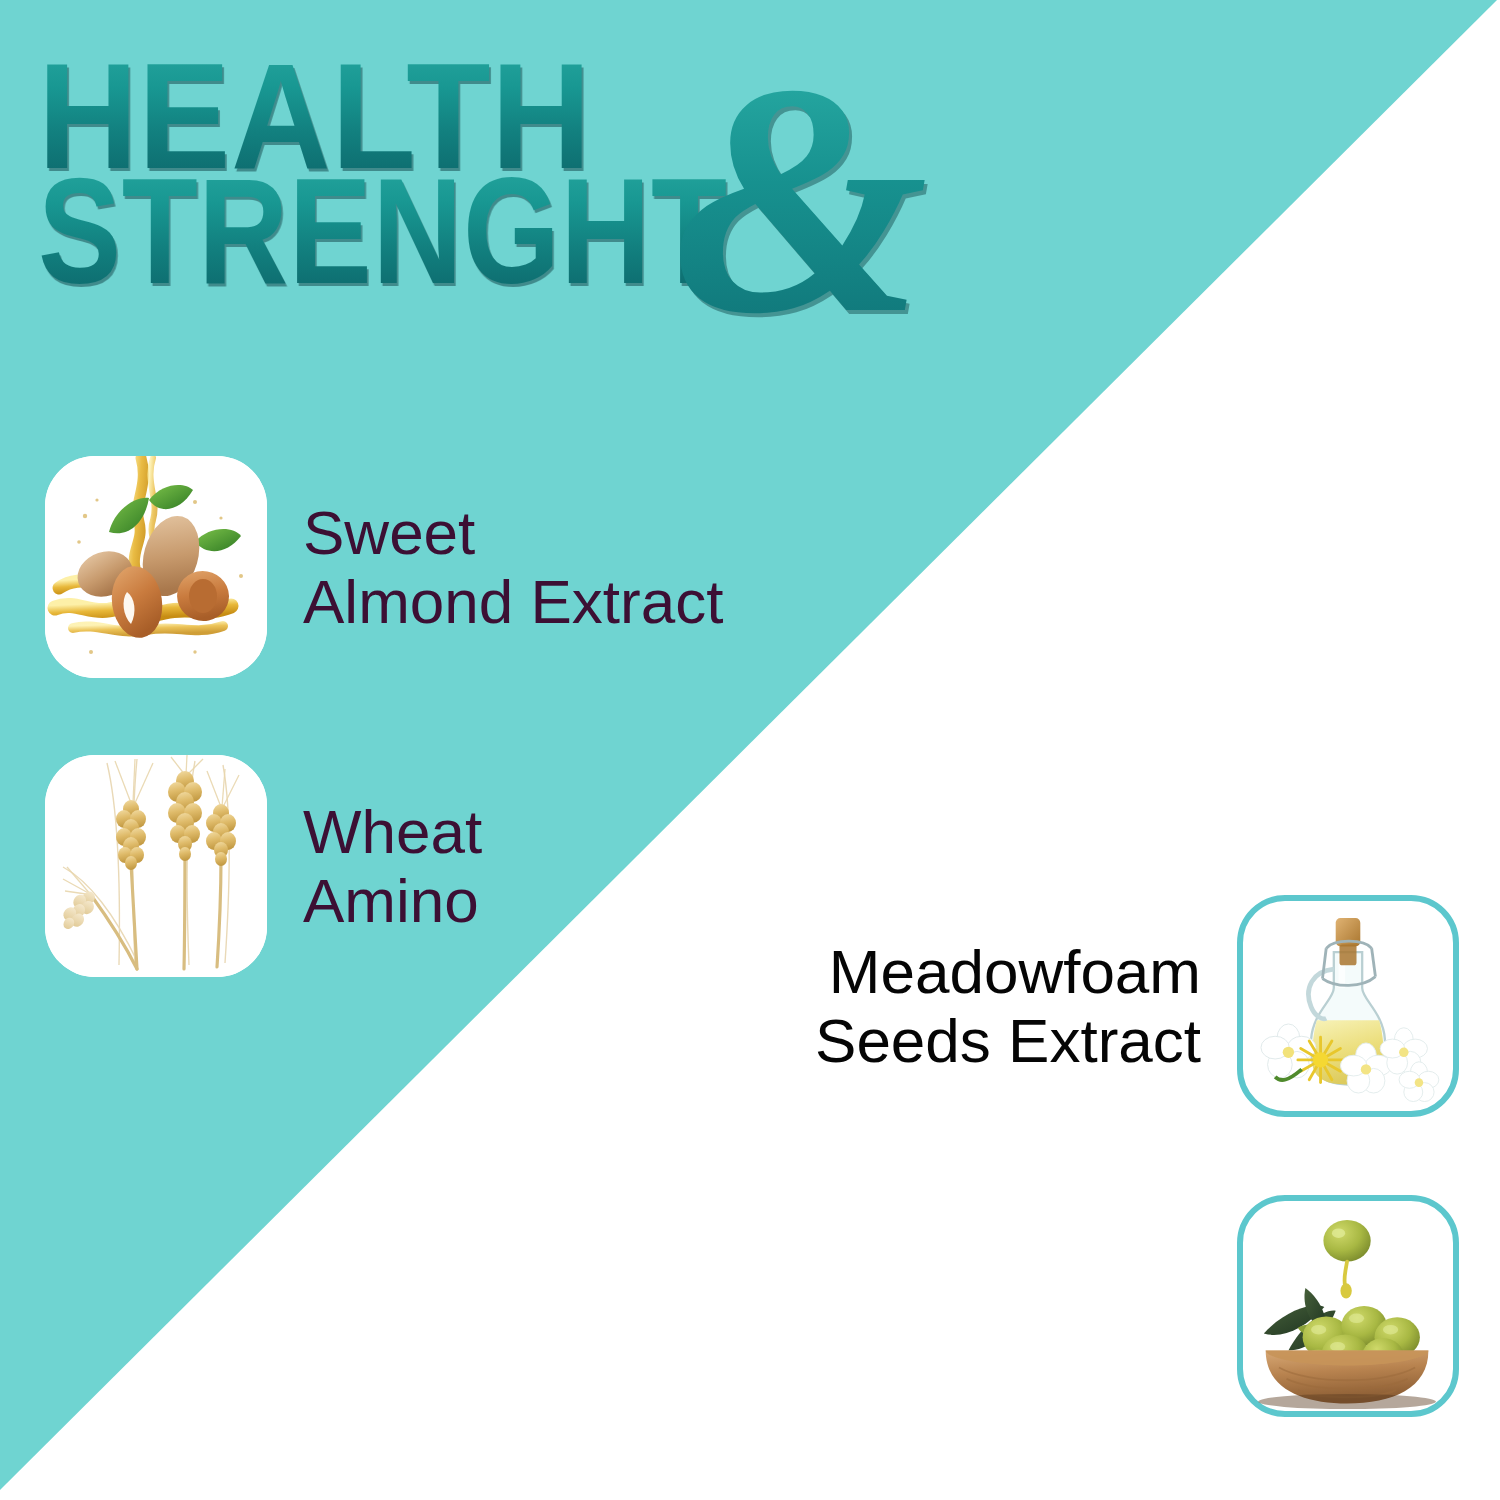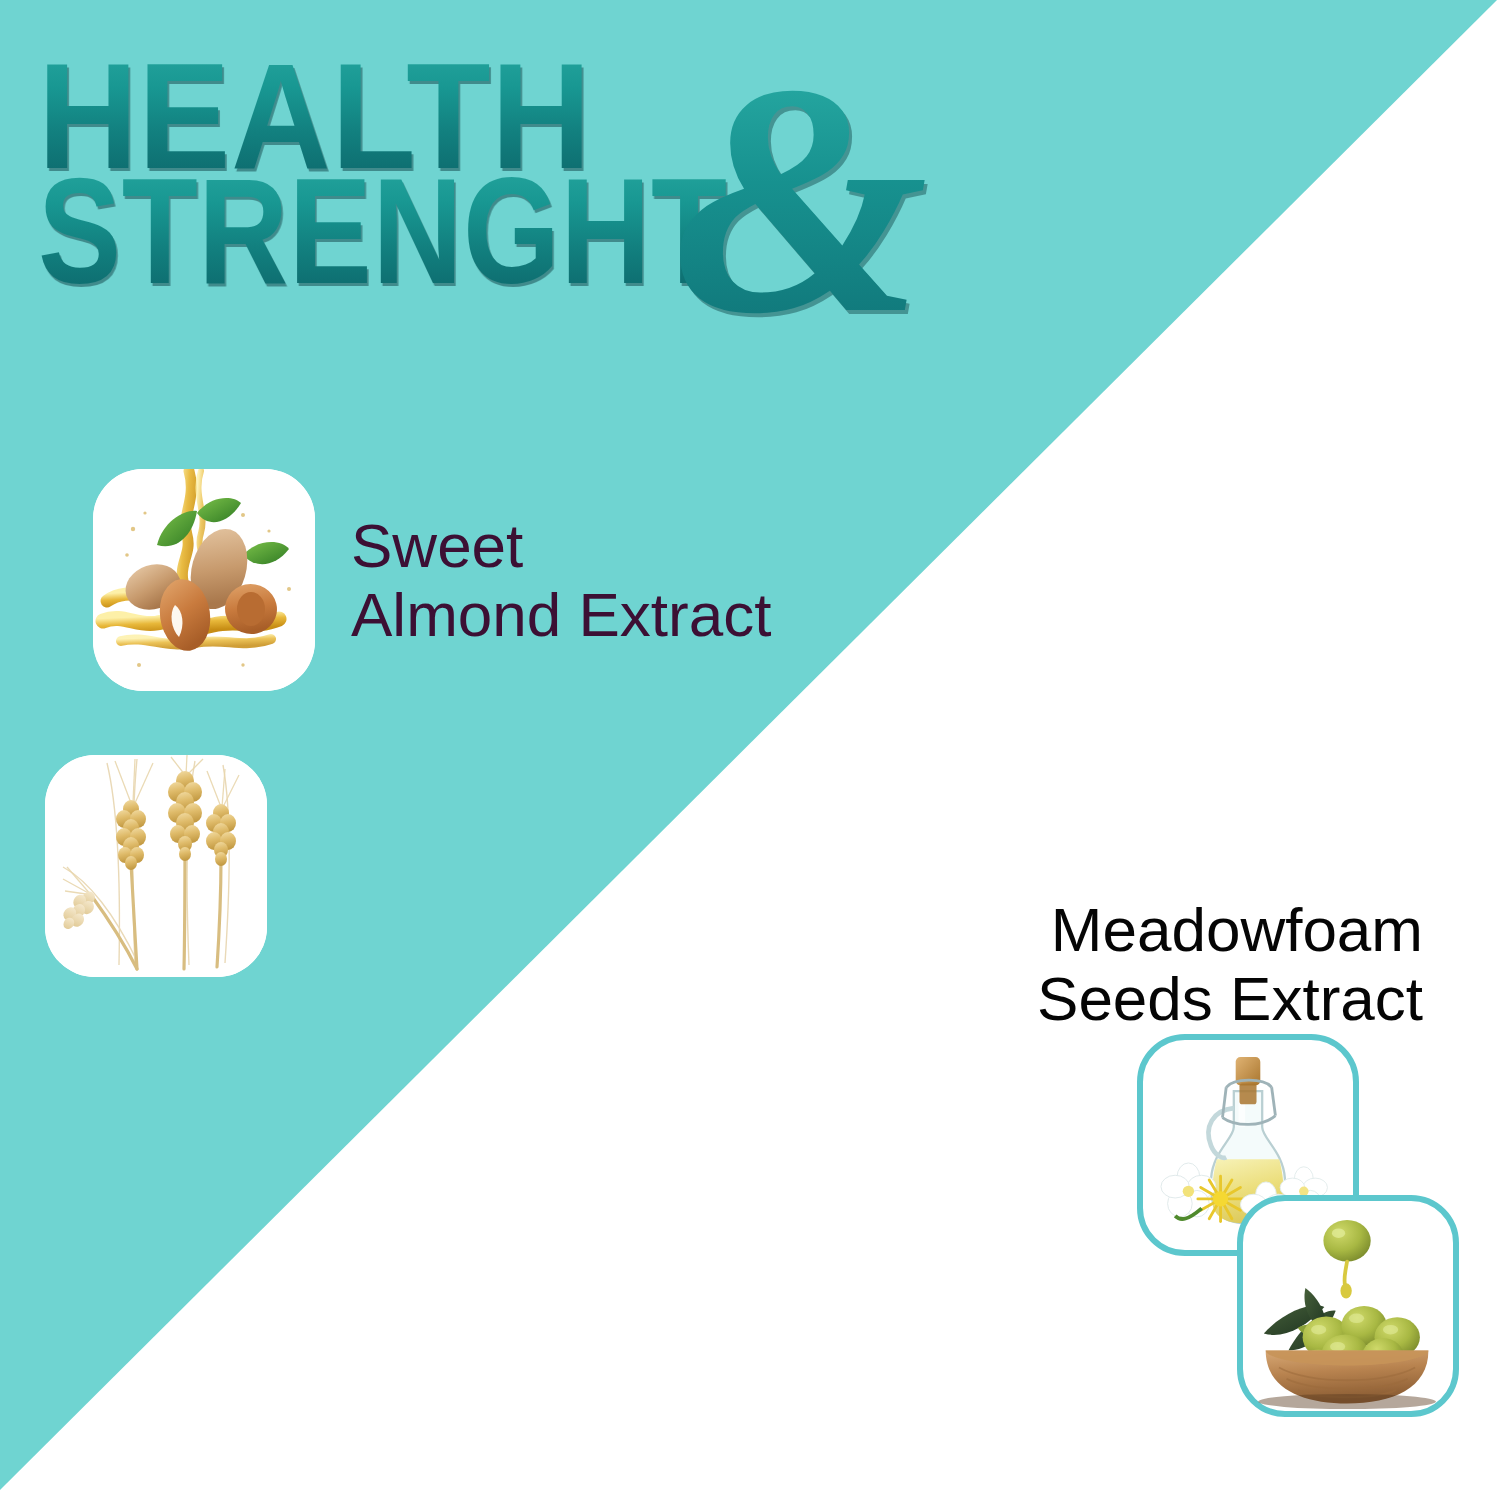--- a/index.html
+++ b/index.html
@@ -73,21 +73,21 @@
     background-clip: text;
     color: transparent;
     -webkit-text-fill-color: transparent;
     filter: drop-shadow(3px 4px 0px rgba(6,52,56,0.40));
     user-select: none;
   }
 
   
   .ing-row { position: absolute; display: flex; align-items: center; }
   .ing-row.left  { flex-direction: row; }
-  .ing-row.right { flex-direction: column; }
+  .ing-row.right { flex-direction: row; }
 
   .ing-label {
     white-space: pre-line;
     line-height: 1.12;
   }
   .ing-row.left .ing-label {
     color: #3c1034;
     font-size: 62px;
     font-weight: 400;
     text-align: left;
@@ -130,21 +130,21 @@
 <div id="canvas">
 
   <div id="teal-wedge"></div>
 
   <div id="headline">
     <span class="head-line" id="head-row1">HEALTH</span>
     <span class="head-line" id="head-row2">STRENGHT</span>
   </div>
   <div id="amp">&amp;</div>
 
-  <div class="ing-row left" style="left:45px; top:469px;margin-left:48px;">
+  <div class="ing-row left" style="left:45px; top:456px;">
     <div class="tile plain">
       <div class="tile-art">
         <svg class="art" viewBox="0 0 222 222" xmlns="http://www.w3.org/2000/svg">
           <defs>
             <linearGradient id="oilG" x1="0" y1="0" x2="1" y2="1">
               <stop offset="0%" stop-color="#fdf0a8"></stop>
               <stop offset="45%" stop-color="#e8b83a"></stop>
               <stop offset="100%" stop-color="#c78d14"></stop>
             </linearGradient>
             <linearGradient id="nutA" x1="0" y1="0" x2="0.3" y2="1">
@@ -292,20 +292,22 @@
               <ellipse cx="-5" cy="12" rx="6" ry="7"></ellipse>
             <ellipse cx="5" cy="12" rx="6" ry="7"></ellipse>
               <ellipse cx="0" cy="20" rx="6" ry="7"></ellipse>
             <ellipse cx="-5" cy="28" rx="6" ry="7"></ellipse>
               <ellipse cx="5" cy="28" rx="6" ry="7"></ellipse>
             <ellipse cx="0" cy="36" rx="5" ry="6"></ellipse>
           </g>
         </svg>
       </div>
     </div>
+    <div class="ing-label">Wheat
+Amino</div>
   </div>
 
   <div class="ing-row right" style="right:45px; top:895px;">
     <div class="ing-label">Meadowfoam
 Seeds Extract</div>
     <div class="tile outlined">
       <div class="tile-art">
         <svg class="art" viewBox="0 0 222 222" xmlns="http://www.w3.org/2000/svg">
           <defs>
             <linearGradient id="oilFill" x1="0" y1="0" x2="0.3" y2="1">

